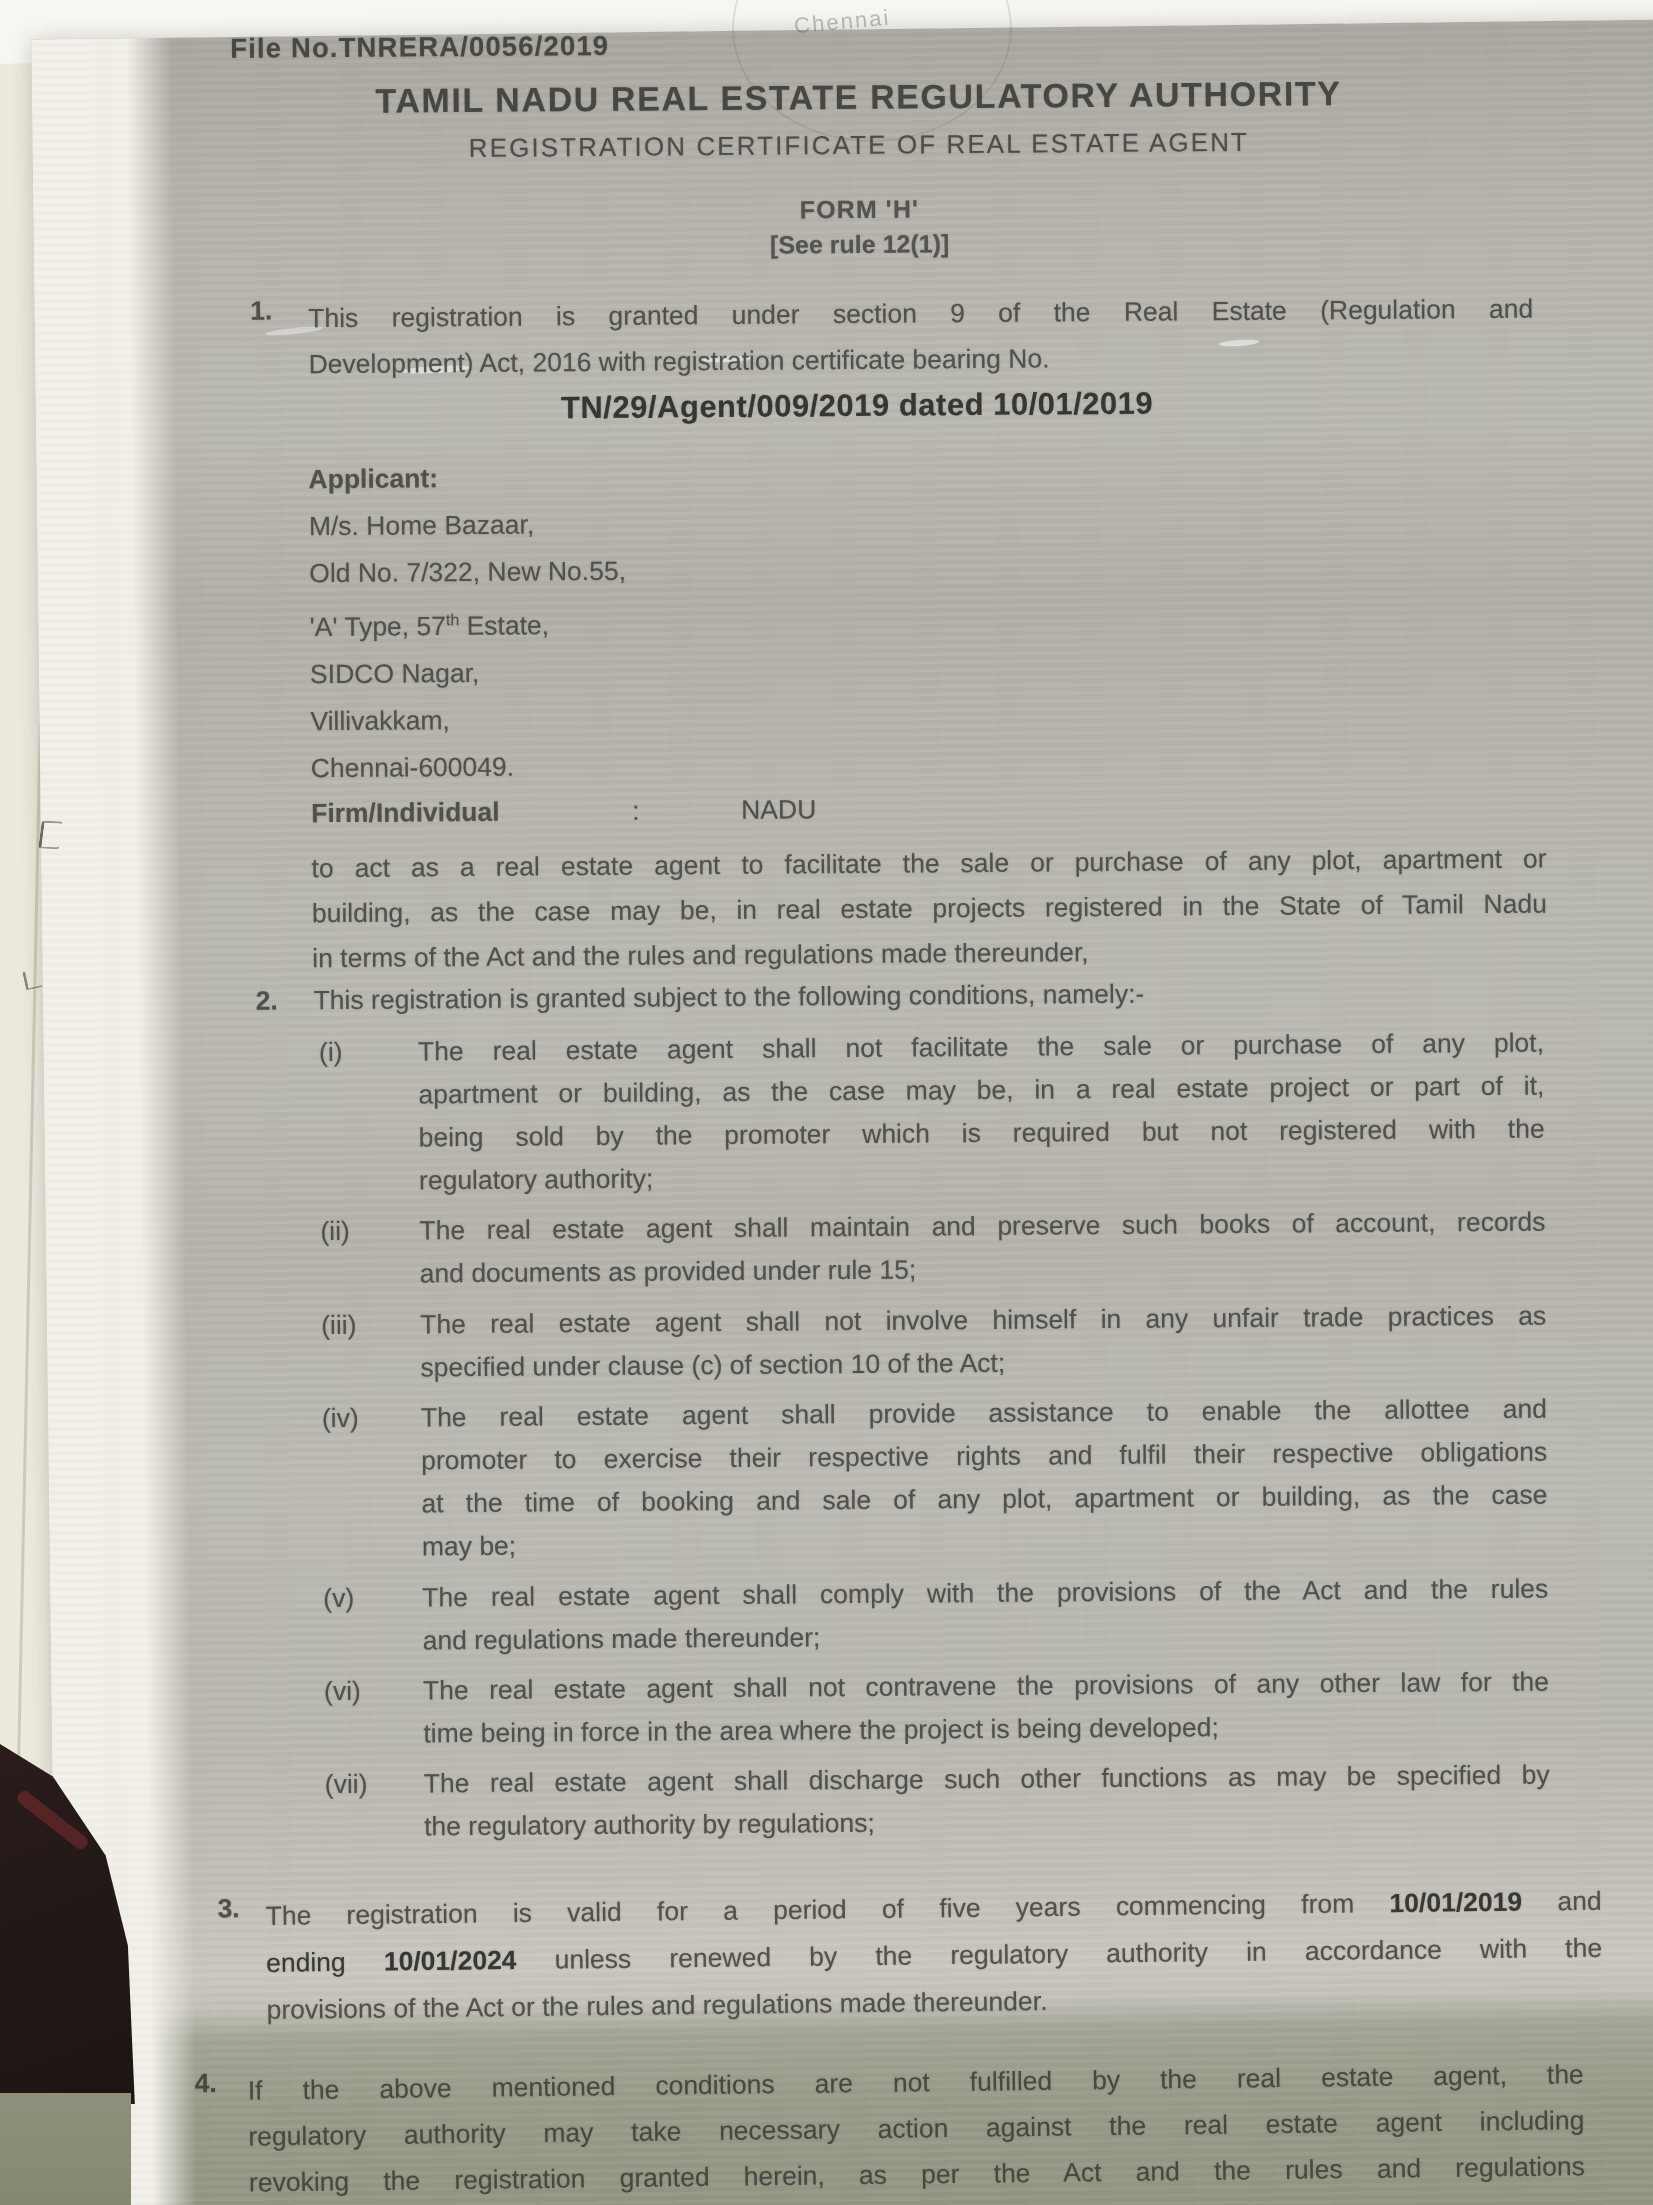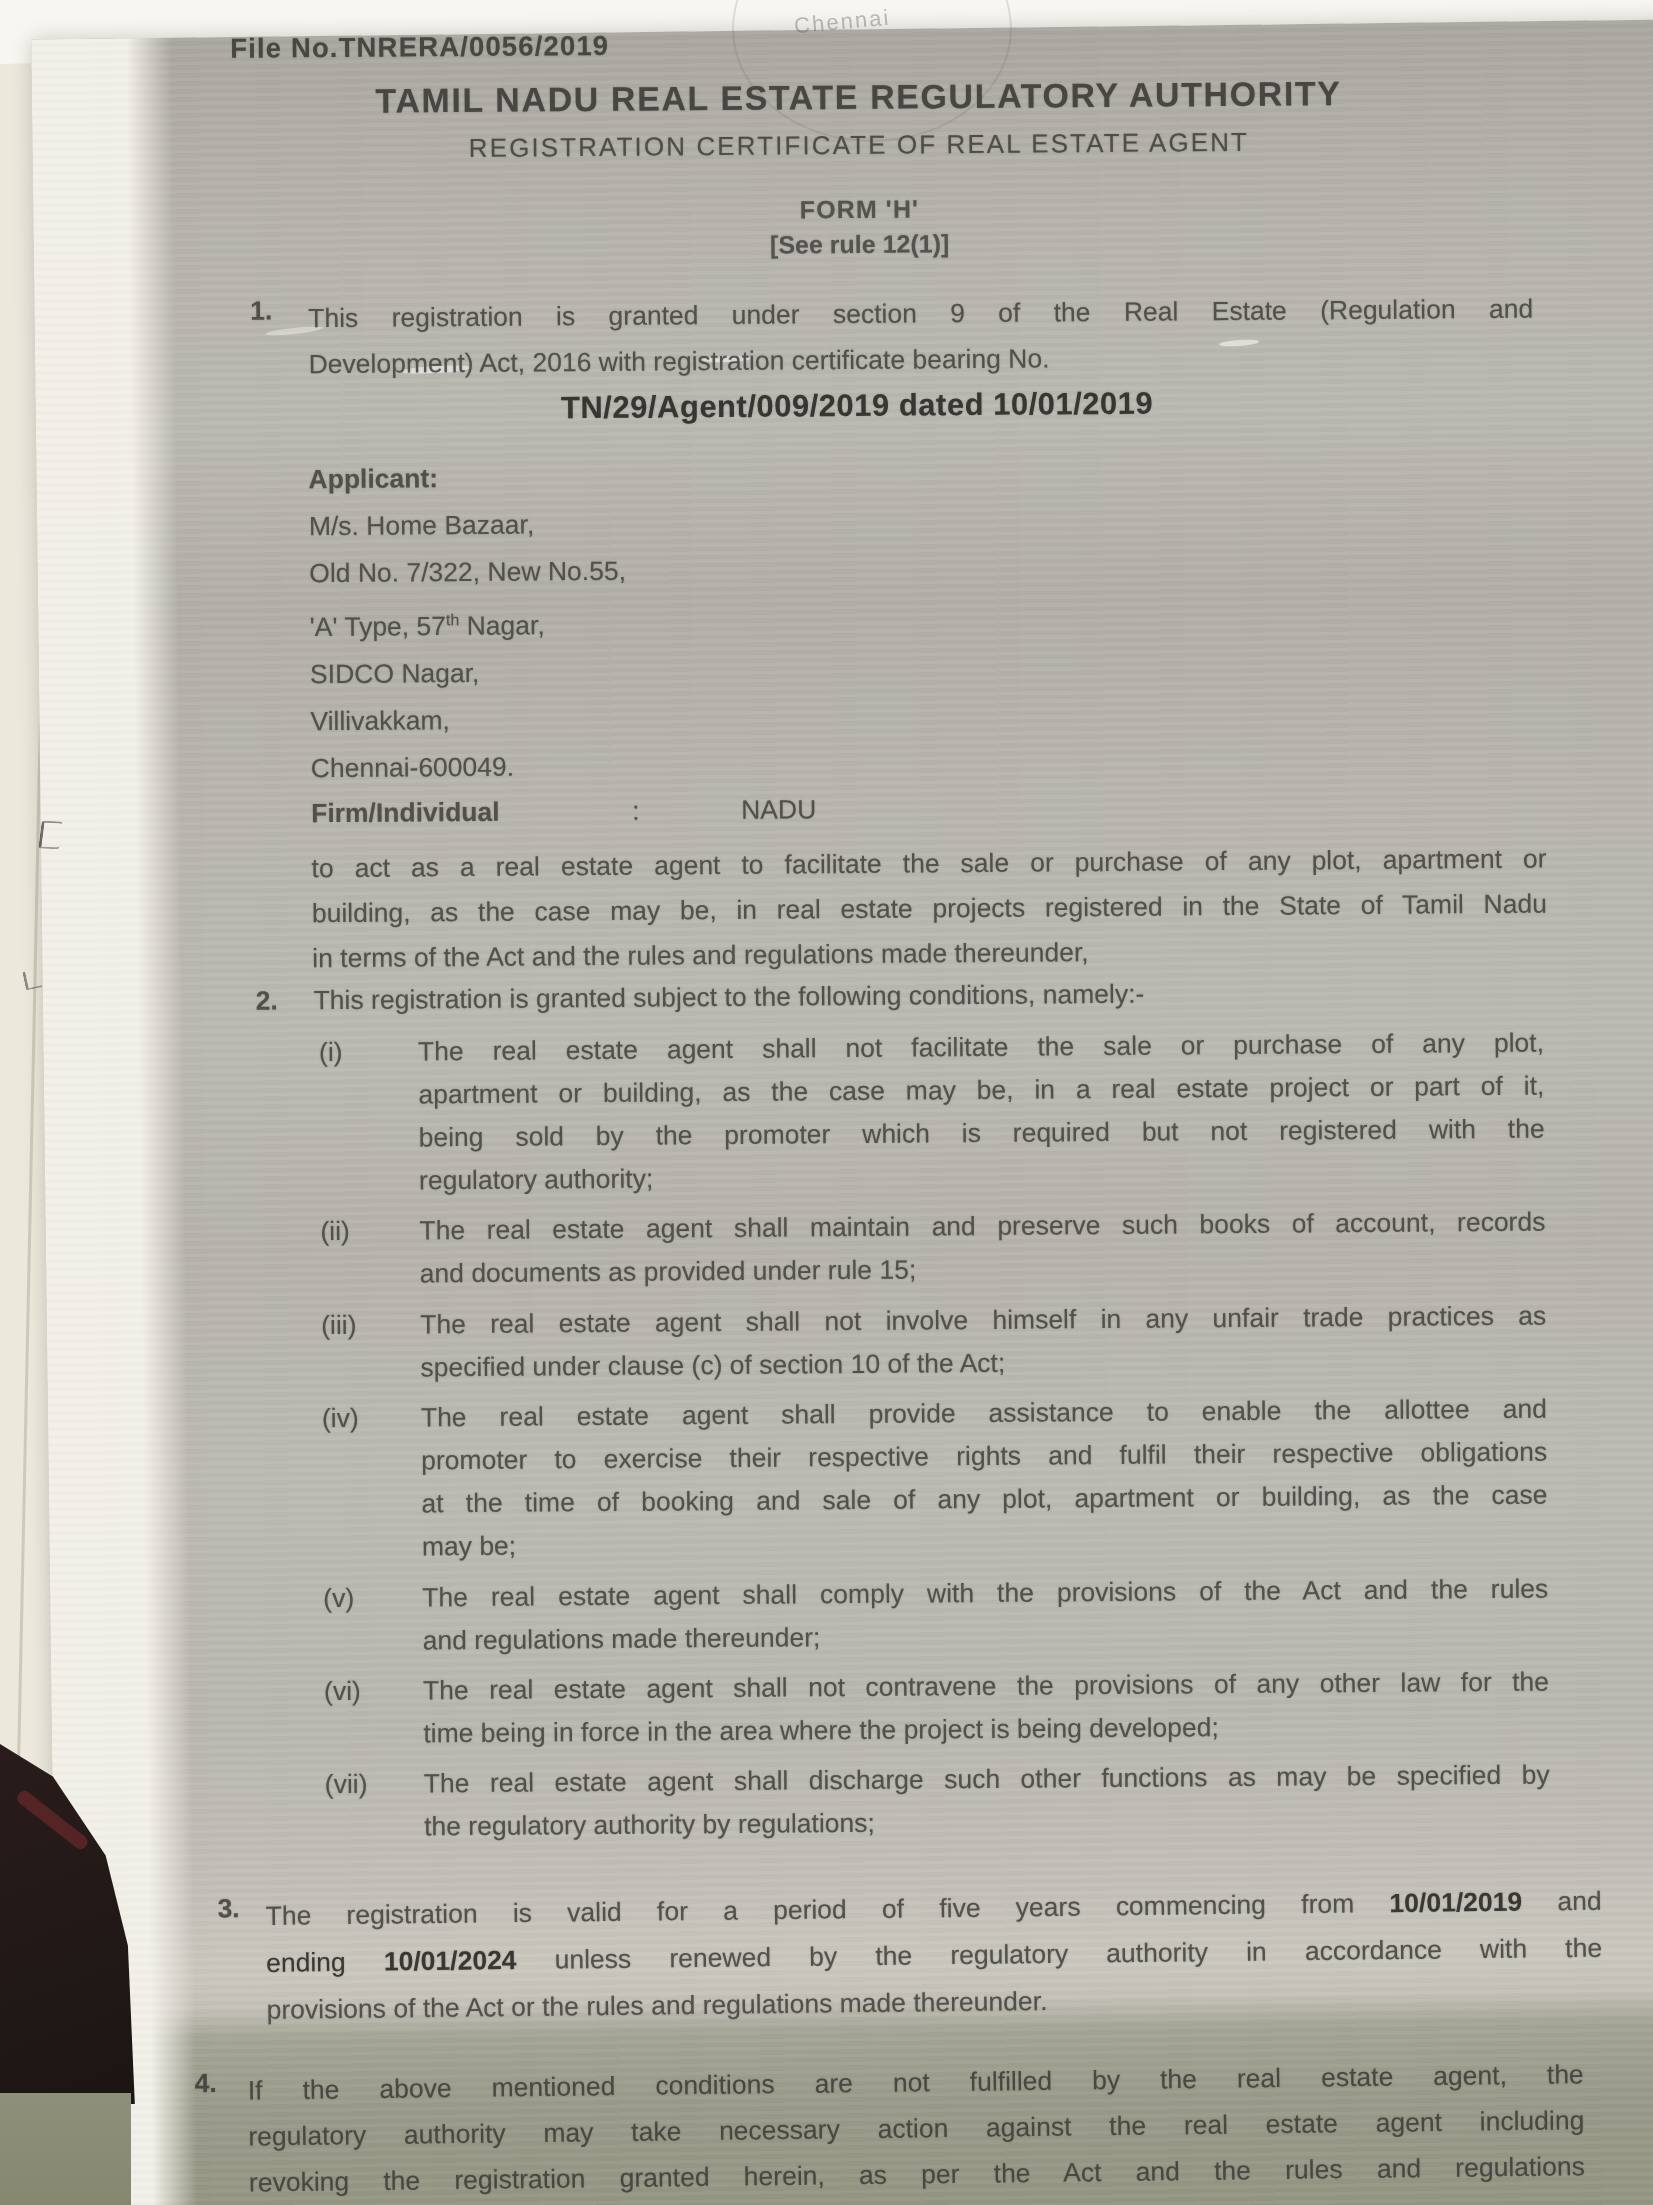--- a/index.html
+++ b/index.html
@@ -161,21 +161,21 @@
       <span class="ln">Development) Act, 2016 with registration certificate bearing No.</span>
     </div>
   </div>
 
   <div class="abs regno">TN/29/Agent/009/2019 dated 10/01/2019</div>
 
   <div class="abs applicant">
     <div class="label">Applicant:</div>
     <div>M/s. Home Bazaar,</div>
     <div>Old No. 7/322, New No.55,</div>
-    <div><span>'A' Type, 57</span><sup>th</sup><span> Nagar,</span></div>
+    <div><span>'A' Type, 57</span><sup>th</sup><span> Estate,</span></div>
     <div>SIDCO Nagar,</div>
     <div>Villivakkam,</div>
     <div>Chennai-600049.</div>
   </div>
 
   <div class="abs firm">
     <div class="flabel">Firm/Individual</div>
     <div class="fcolon">:</div>
     <div>NADU</div>
   </div>

